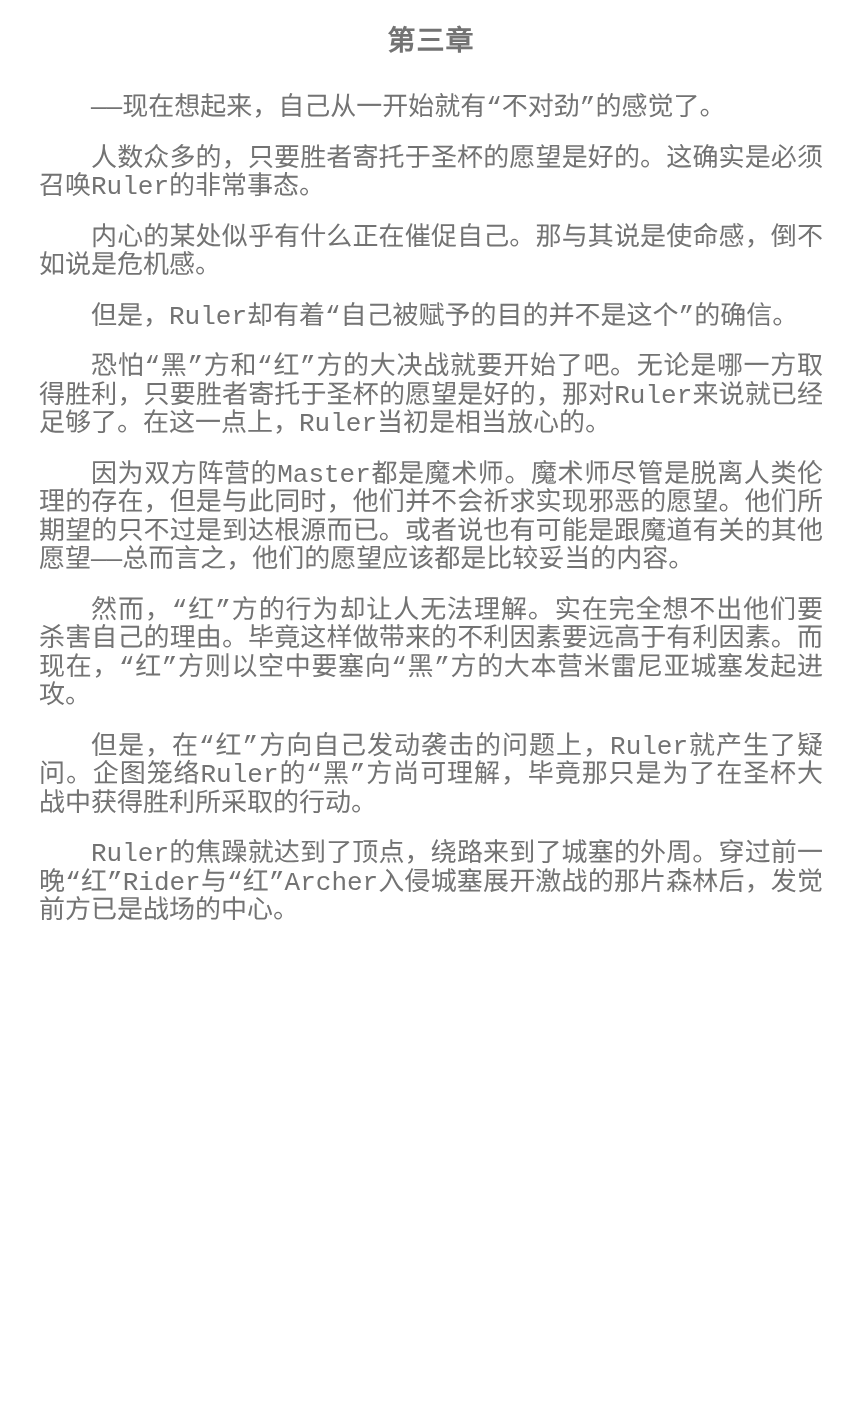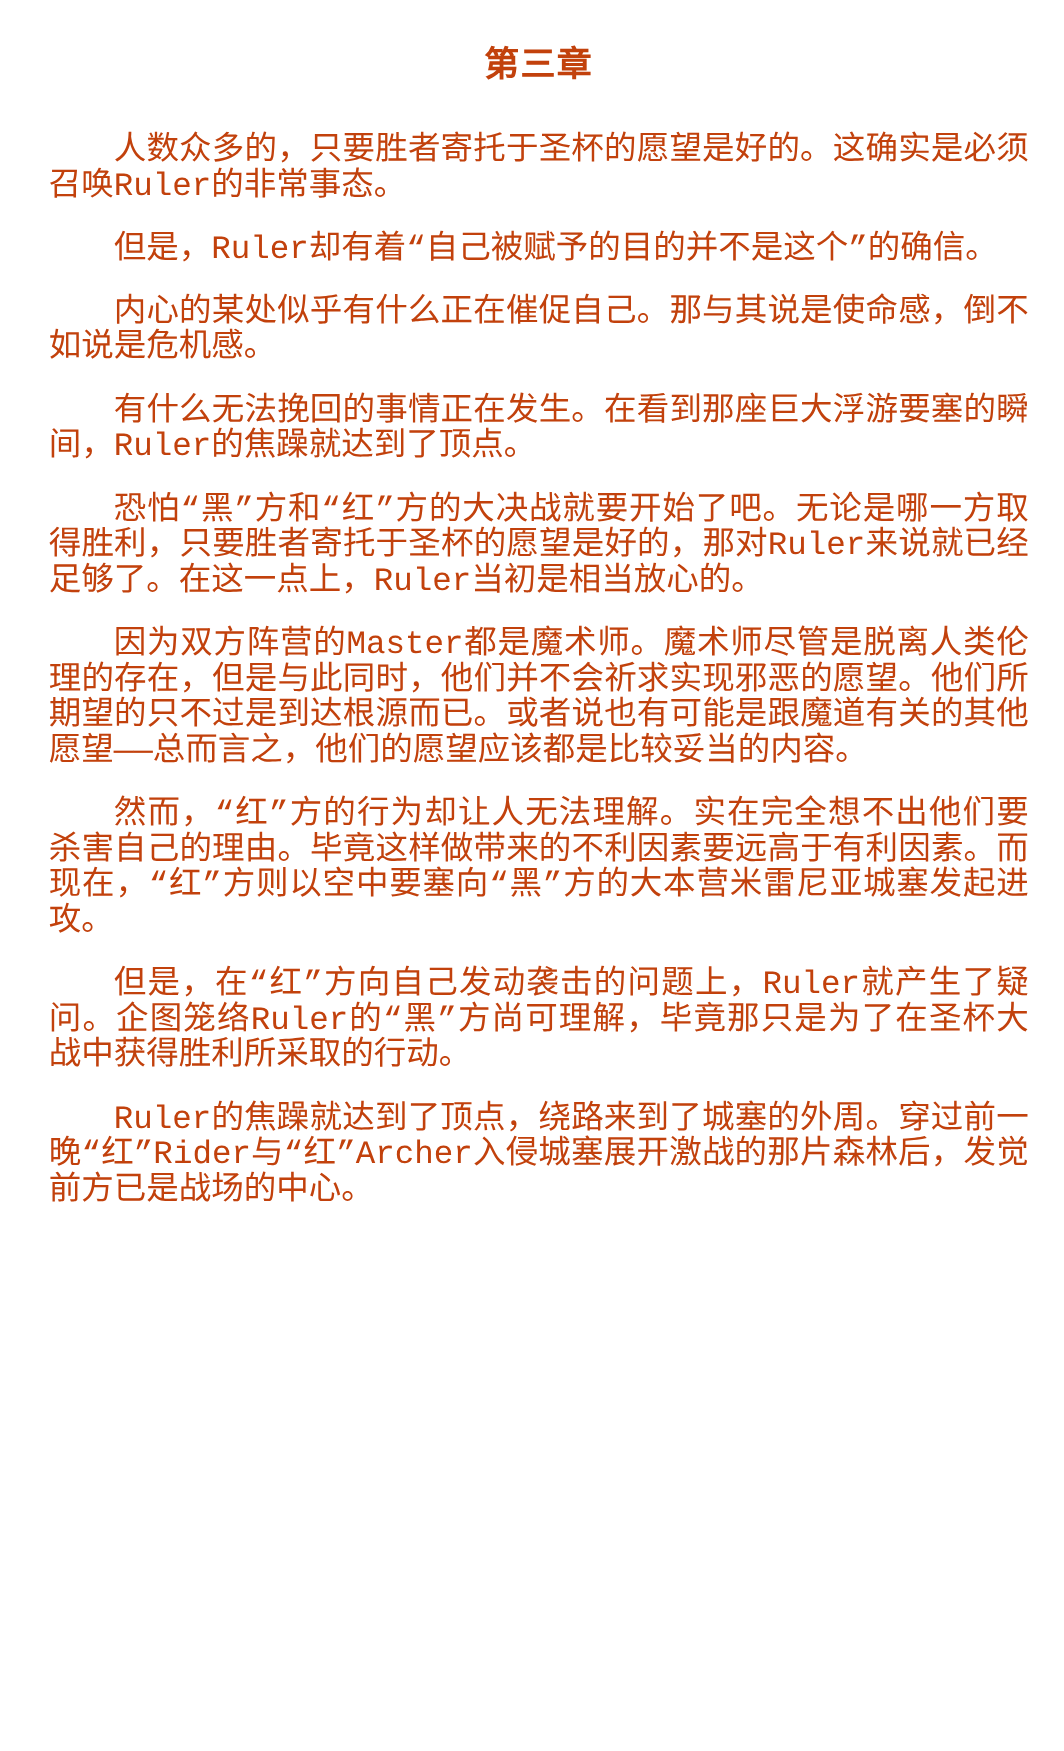--- a/index.html
+++ b/index.html
@@ -7,23 +7,23 @@
     padding: 0;
     width: 851px;
     height: 1401px;
     overflow: hidden;
     background: #ffffff;
   }
   .page {
     box-sizing: border-box;
     width: 851px;
     height: 1401px;
-    padding: 38px 28px 0 39px;
+    padding: 26px 28px 0 39px;
     background: #ffffff;
-    color: #c2410c;
+    color: #737373;
     font-family: "Liberation Mono", "DejaVu Sans Mono", "Liberation Serif", "DejaVu Serif", serif;
   }
   .chapter-title {
     margin: 0 0 34px 0;
     font-size: 28px;
     line-height: 34px;
     font-weight: bold;
     text-align: center;
     letter-spacing: 1px;
   }
@@ -36,23 +36,23 @@
     text-justify: inter-ideograph;
     word-break: break-all;
   }
 </style>
 </head>
 <body>
 
 <div class="page">
   <h1 class="chapter-title">第三章</h1>
   <div id="paragraphs">
+      <p class="para">——现在想起来，自己从一开始就有“不对劲”的感觉了。</p>
       <p class="para">人数众多的，只要胜者寄托于圣杯的愿望是好的。这确实是必须召唤Ruler的非常事态。</p>
+      <p class="para">内心的某处似乎有什么正在催促自己。那与其说是使命感，倒不如说是危机感。</p>
       <p class="para">但是，Ruler却有着“自己被赋予的目的并不是这个”的确信。</p>
-      <p class="para">内心的某处似乎有什么正在催促自己。那与其说是使命感，倒不如说是危机感。</p>
-      <p class="para">有什么无法挽回的事情正在发生。在看到那座巨大浮游要塞的瞬间，Ruler的焦躁就达到了顶点。</p>
       <p class="para">恐怕“黑”方和“红”方的大决战就要开始了吧。无论是哪一方取得胜利，只要胜者寄托于圣杯的愿望是好的，那对Ruler来说就已经足够了。在这一点上，Ruler当初是相当放心的。</p>
       <p class="para">因为双方阵营的Master都是魔术师。魔术师尽管是脱离人类伦理的存在，但是与此同时，他们并不会祈求实现邪恶的愿望。他们所期望的只不过是到达根源而已。或者说也有可能是跟魔道有关的其他愿望——总而言之，他们的愿望应该都是比较妥当的内容。</p>
       <p class="para">然而，“红”方的行为却让人无法理解。实在完全想不出他们要杀害自己的理由。毕竟这样做带来的不利因素要远高于有利因素。而现在，“红”方则以空中要塞向“黑”方的大本营米雷尼亚城塞发起进攻。</p>
       <p class="para">但是，在“红”方向自己发动袭击的问题上，Ruler就产生了疑问。企图笼络Ruler的“黑”方尚可理解，毕竟那只是为了在圣杯大战中获得胜利所采取的行动。</p>
       <p class="para">Ruler的焦躁就达到了顶点，绕路来到了城塞的外周。穿过前一晚“红”Rider与“红”Archer入侵城塞展开激战的那片森林后，发觉前方已是战场的中心。</p>
     </div>
 </div>
 
 </body></html>

